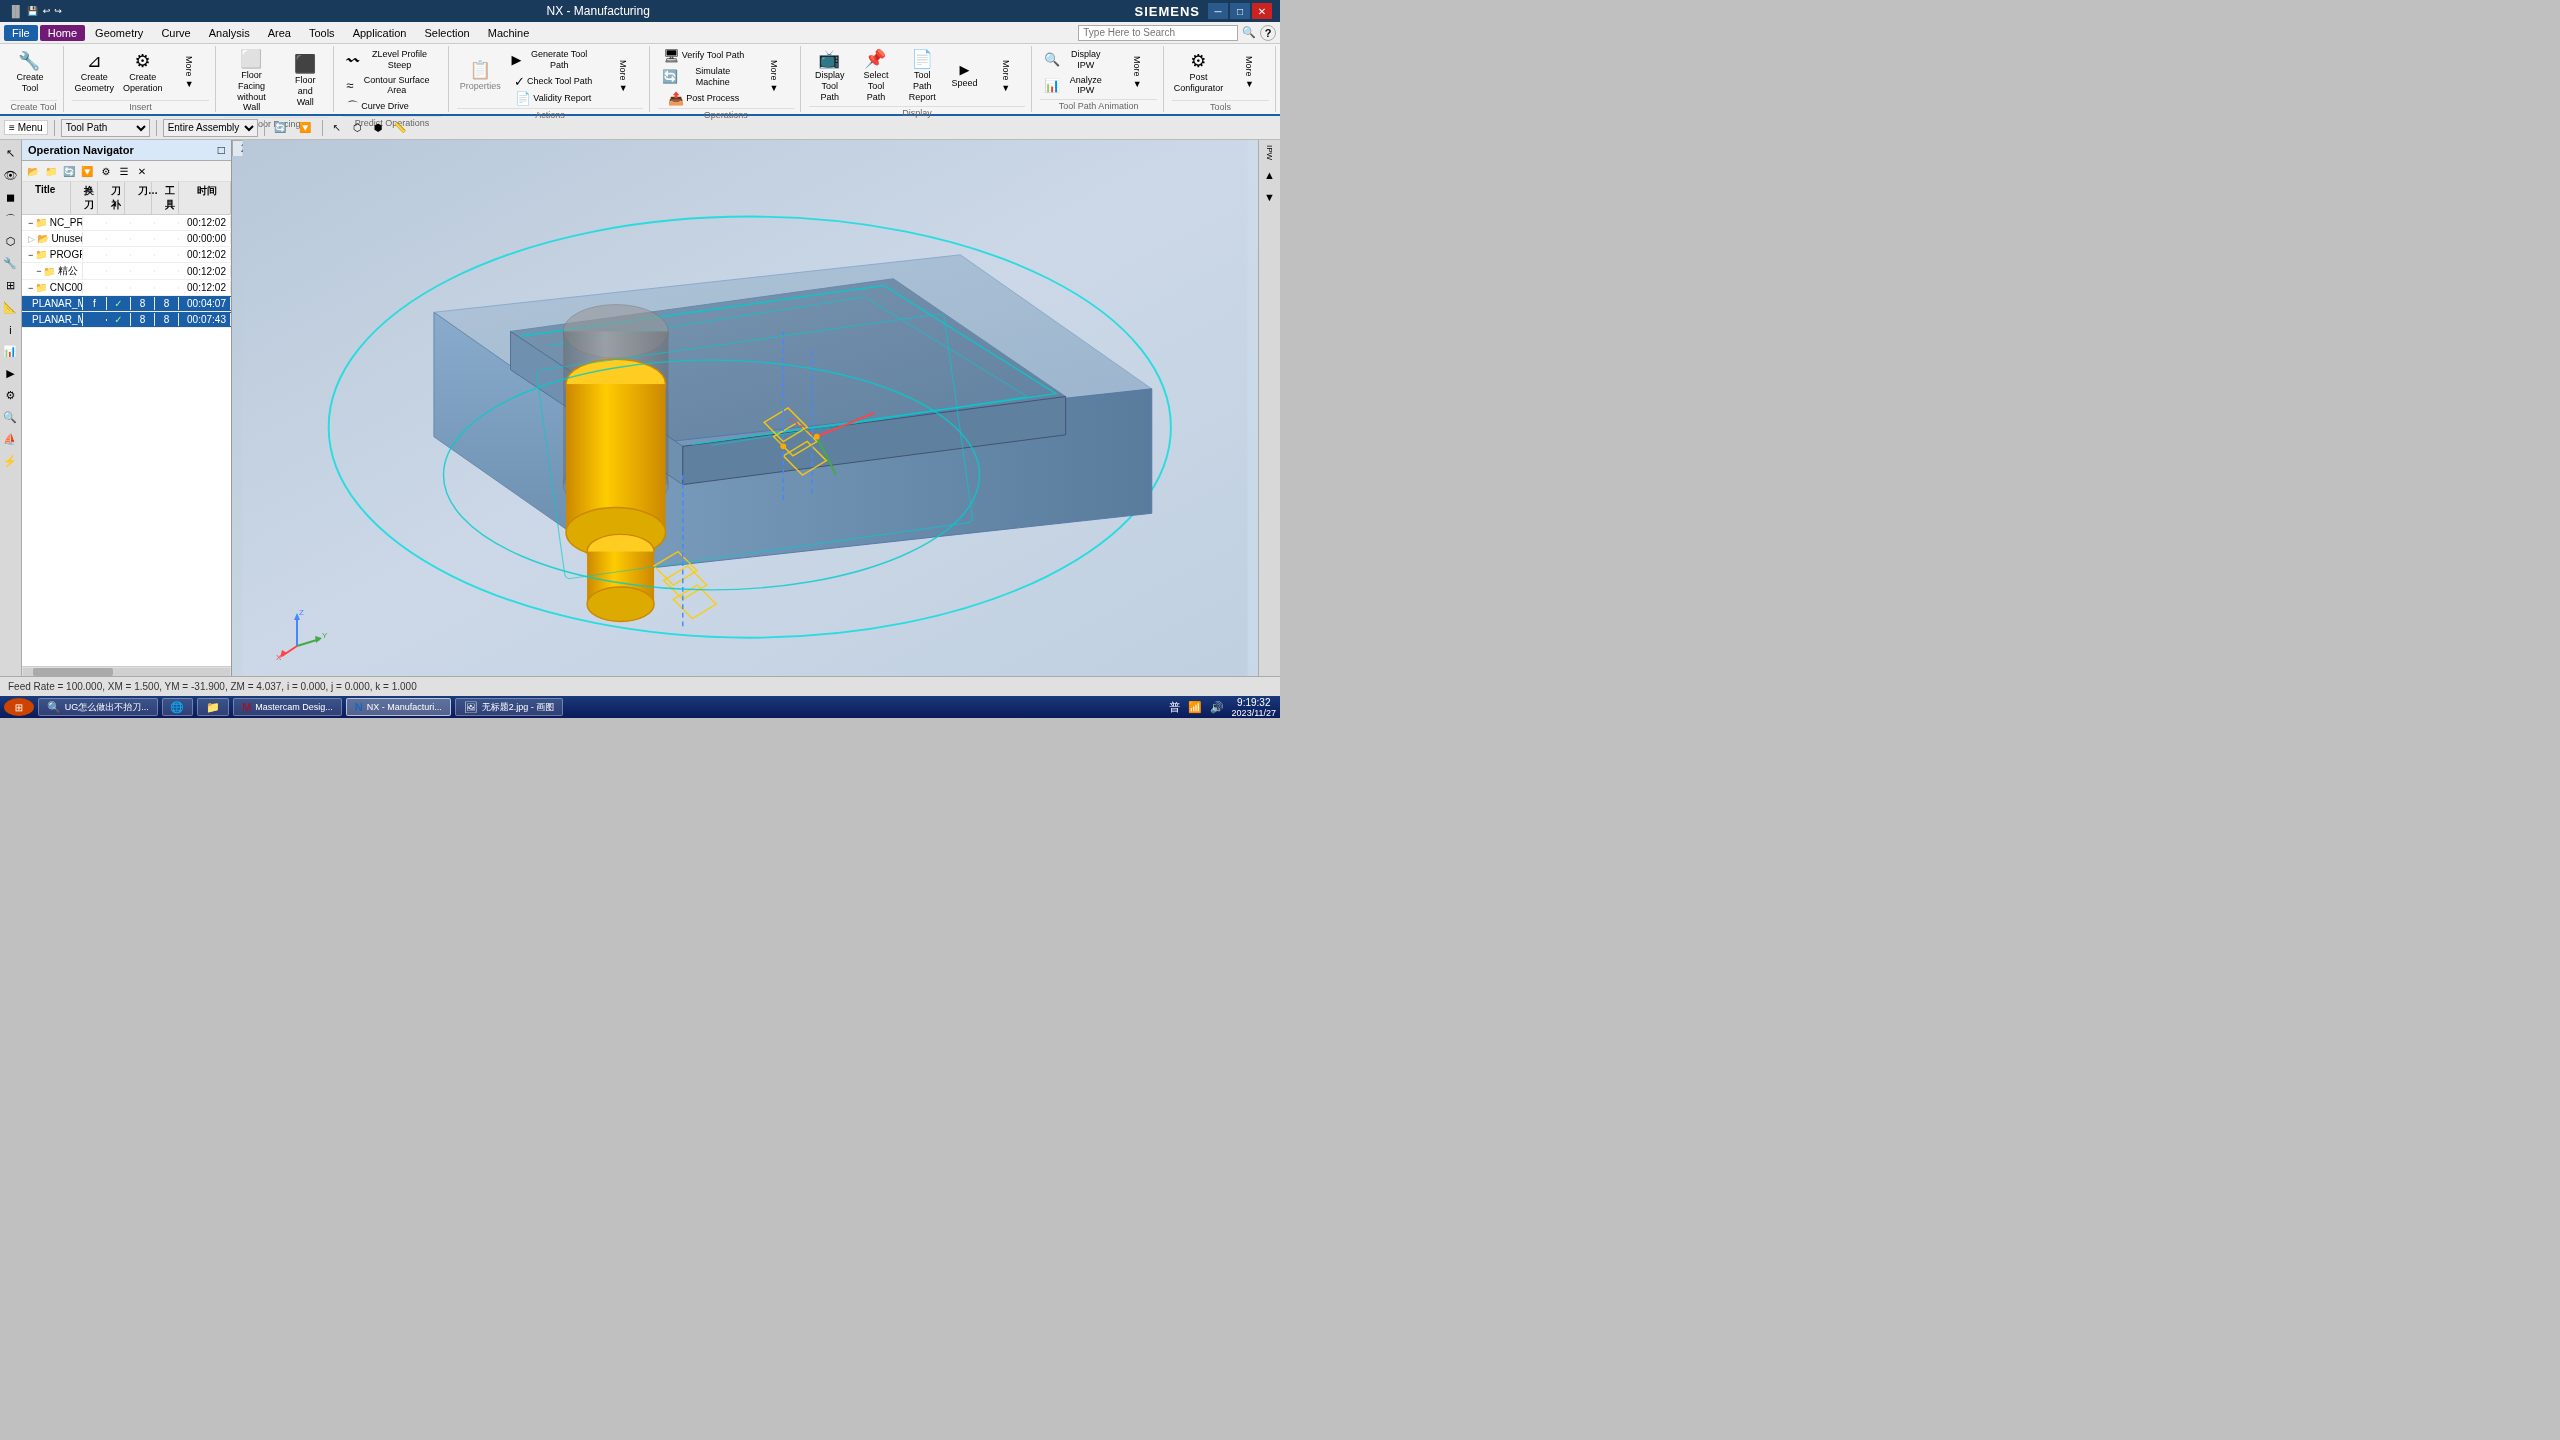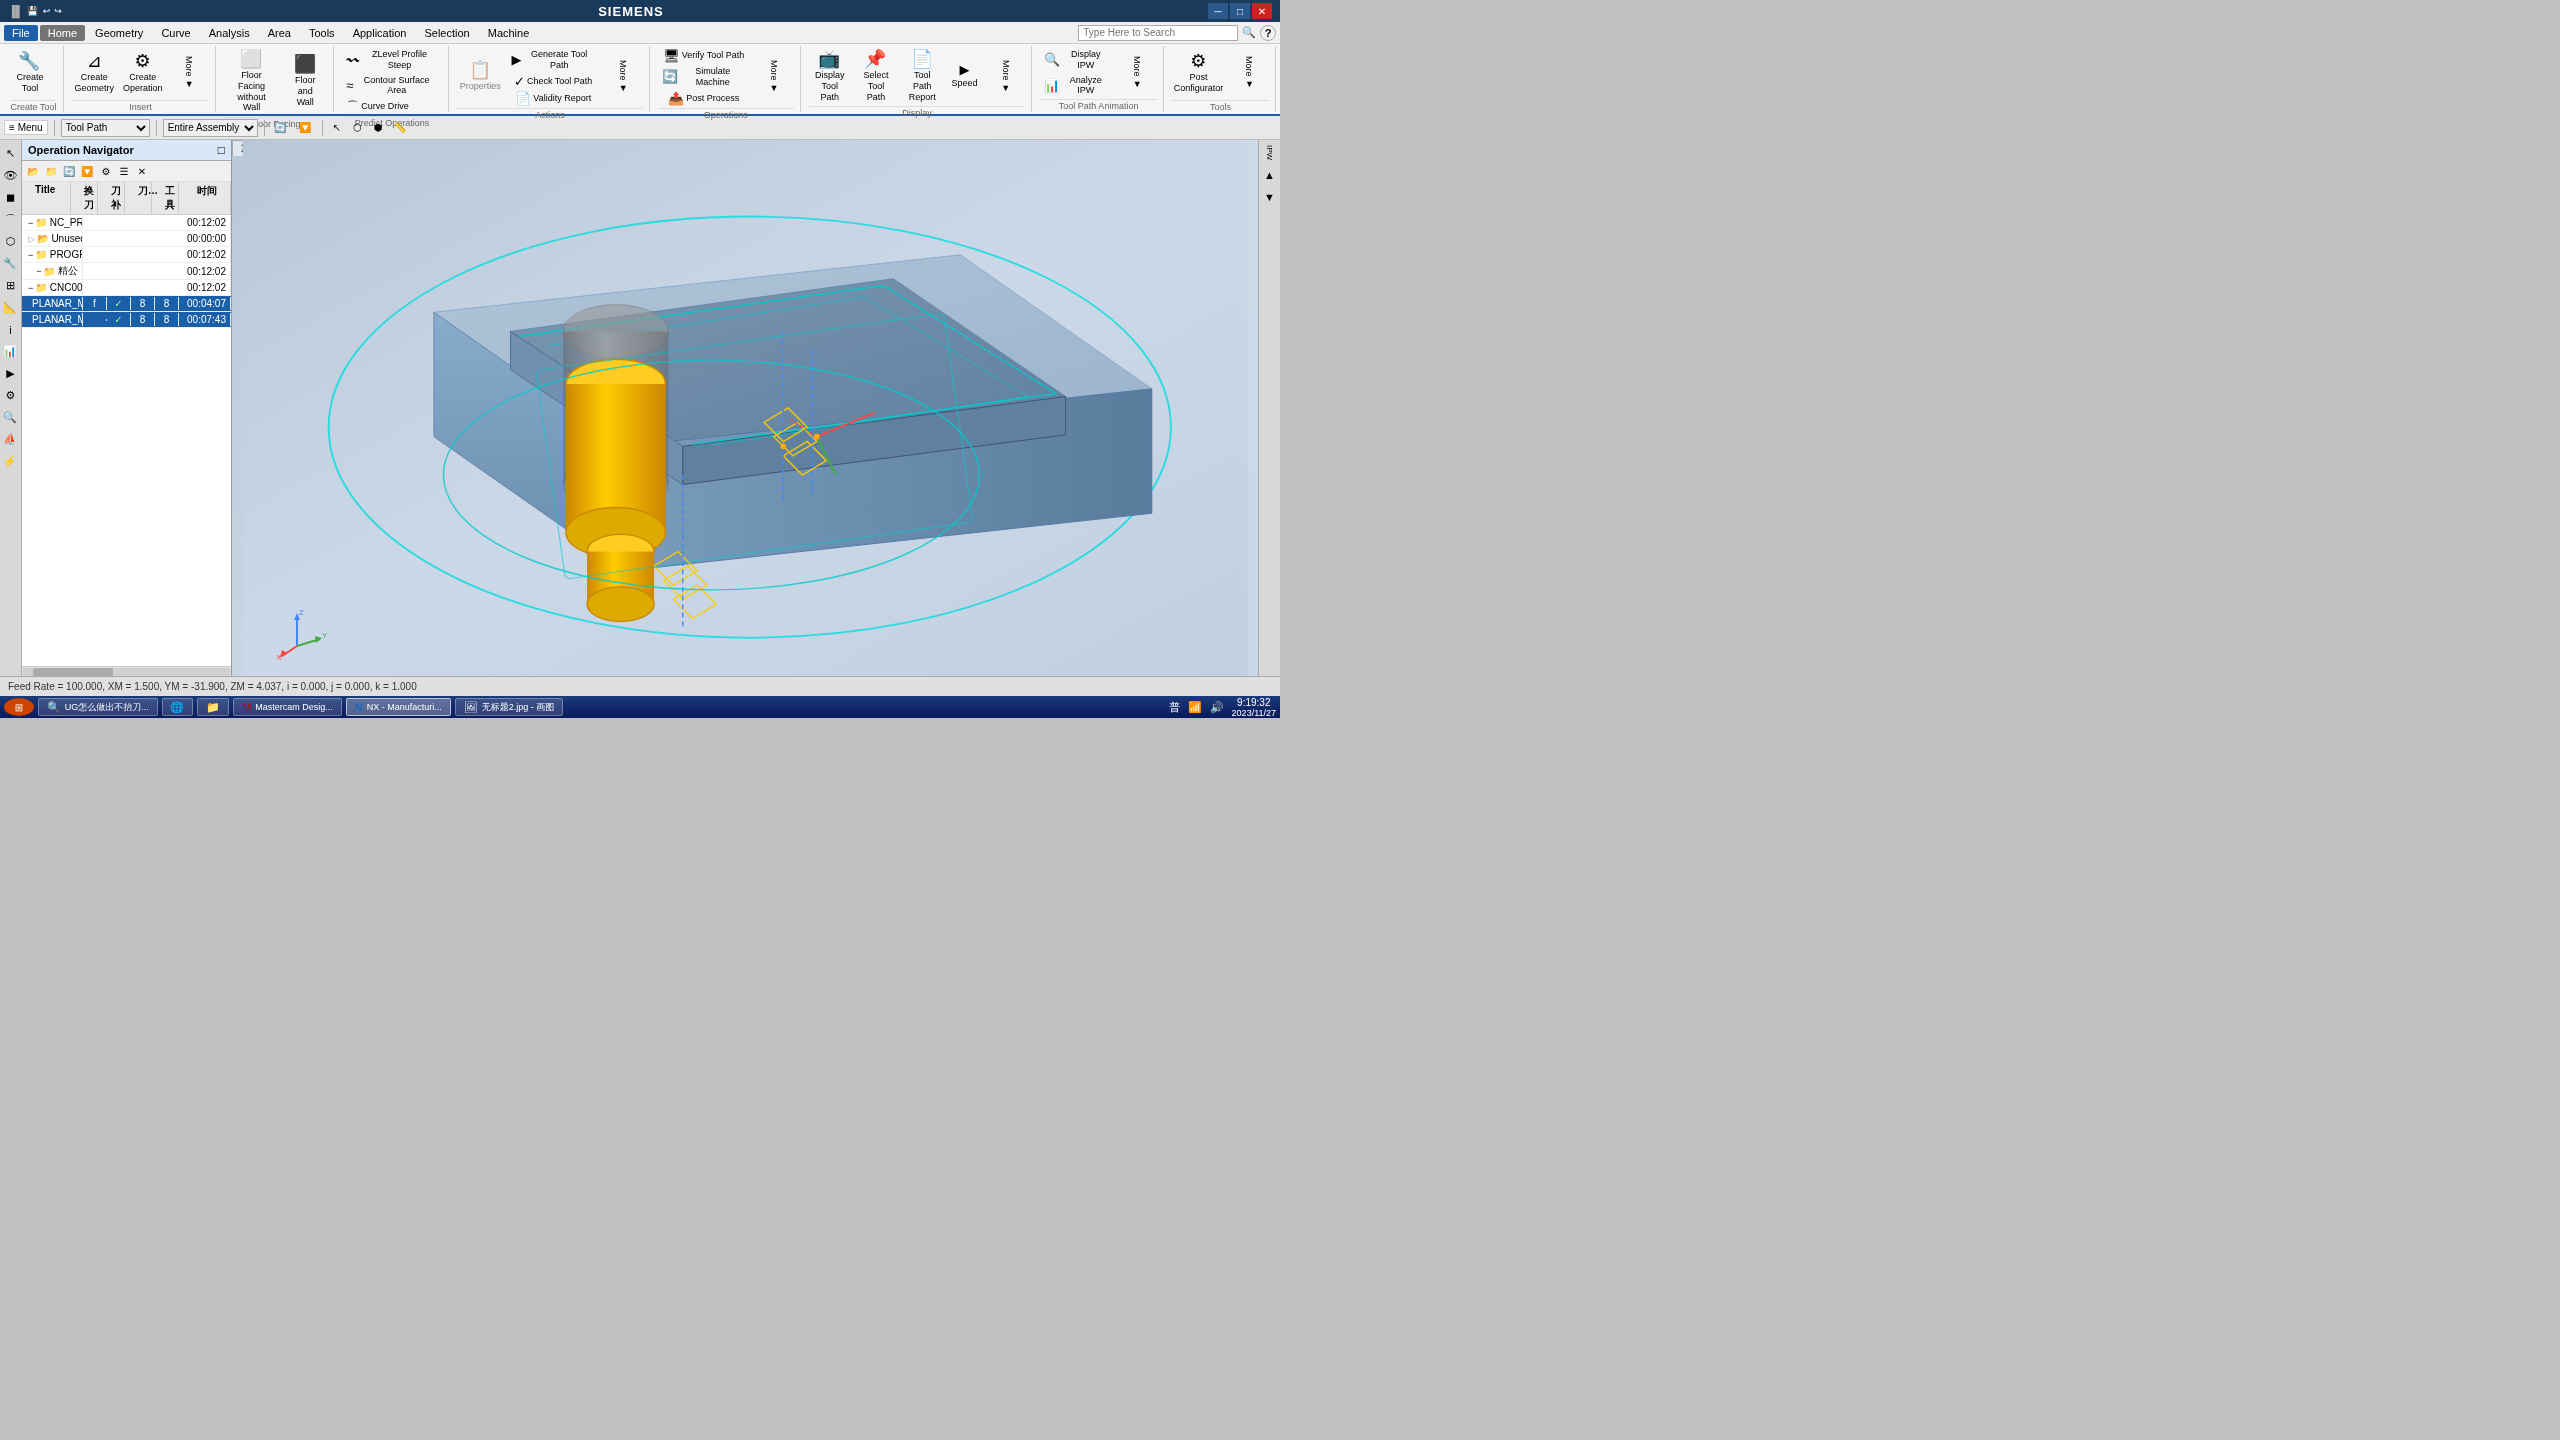--- a/index.html
+++ b/index.html
@@ -340,31 +340,32 @@
 </head>
 <body>
 
 <div id="titlebar">
   <div style="display:flex;gap:4px;align-items:center;">
     <span style="font-size:11px;color:#aaa;">▐▌</span>
     <span style="cursor:pointer;font-size:9px;color:white;">💾</span>
     <span style="cursor:pointer;font-size:9px;color:white;">↩</span>
     <span style="cursor:pointer;font-size:9px;color:white;">↪</span>
   </div>
+  <div class="title">NX - Manufacturing</div>
   <div class="brand">SIEMENS</div>
   <div class="win-controls" style="margin-left:8px;">
     <button class="win-btn">─</button>
     <button class="win-btn">□</button>
     <button class="win-btn" style="background:#cc2222;">✕</button>
   </div>
 </div>
 
 <div id="menubar">
   <div class="menu-item active">File</div>
-  <div class="menu-item active" style="background:#737373;color:white;">Home</div>
+  <div class="menu-item active" style="background:#701a75;color:white;">Home</div>
   <div class="menu-item">Geometry</div>
   <div class="menu-item">Curve</div>
   <div class="menu-item">Analysis</div>
   <div class="menu-item">Area</div>
   <div class="menu-item">Tools</div>
   <div class="menu-item">Application</div>
   <div class="menu-item">Selection</div>
   <div class="menu-item">Machine</div>
   <div style="margin-left:auto;display:flex;align-items:center;gap:4px;">
     <input type="text" style="width: 160px; height: 16px; font-size: 10px; padding: 0px 4px; border: 1px solid rgb(170, 170, 170);" placeholder="Type Here to Search">

